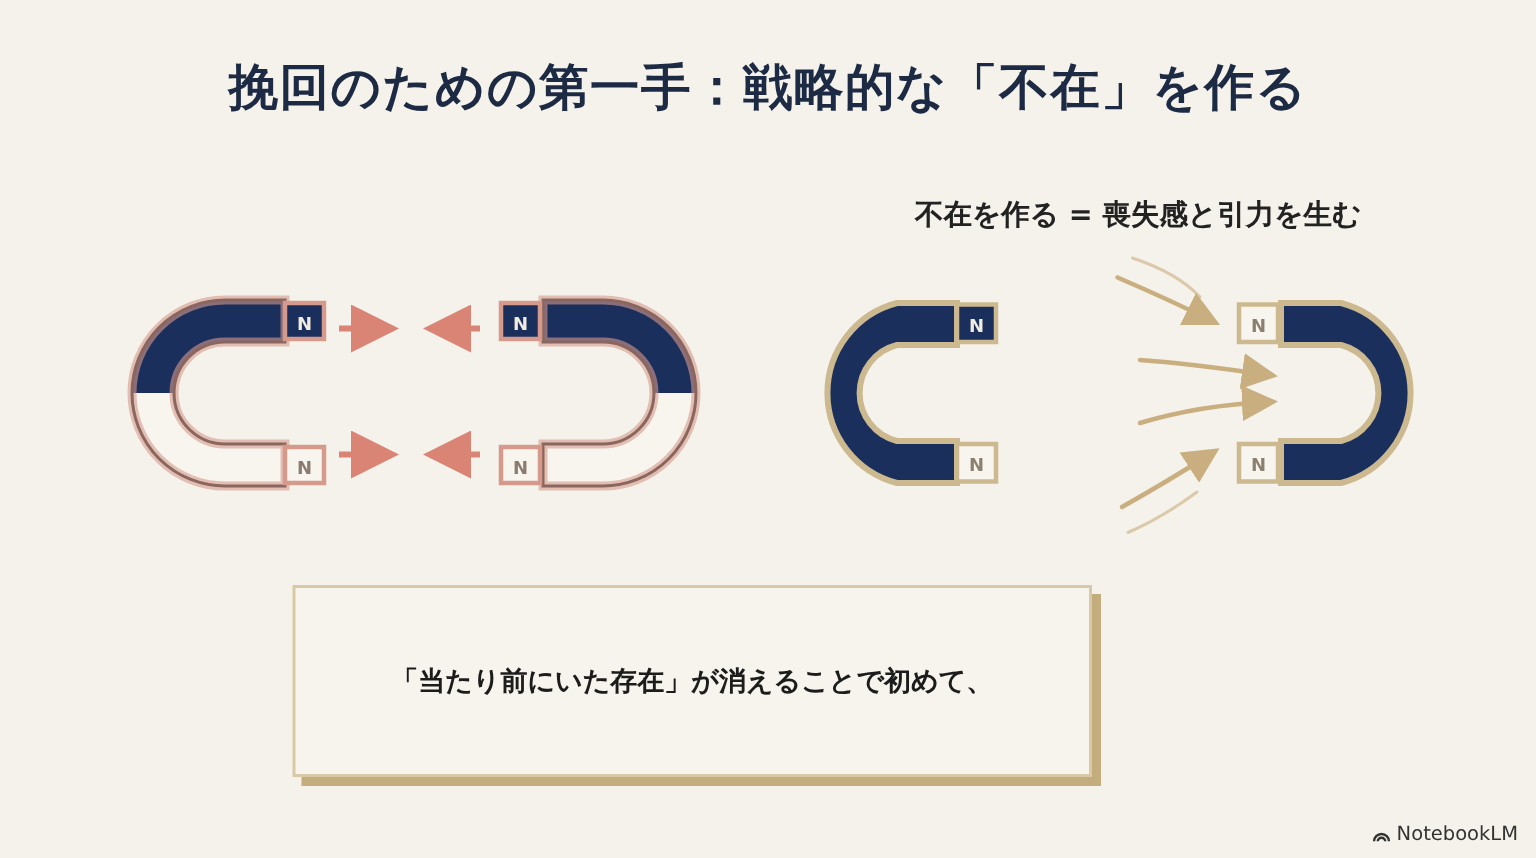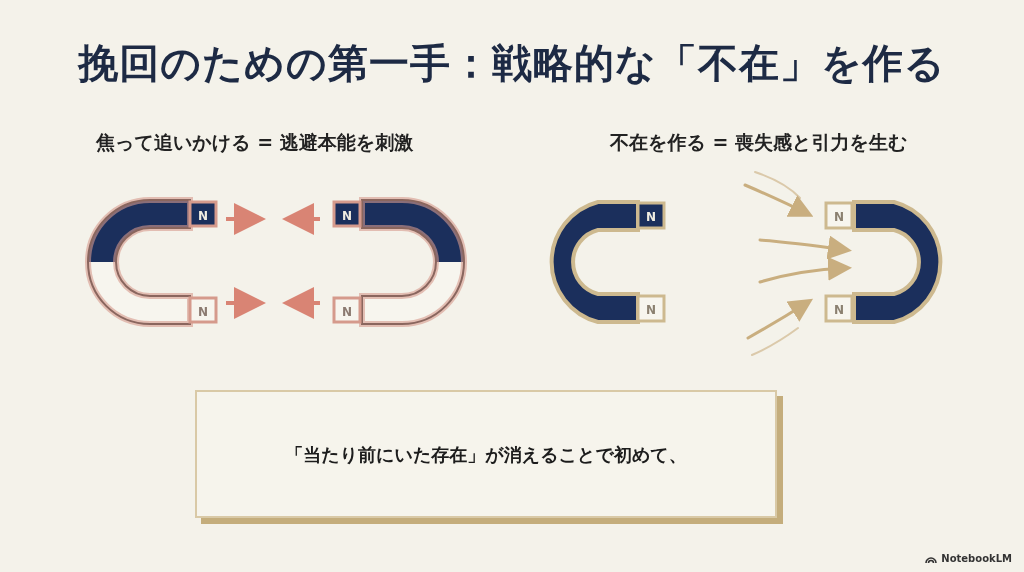--- a/index.html
+++ b/index.html
@@ -5,53 +5,52 @@
     html, body { margin: 0; padding: 0; }
     body {
       width: 1024px; height: 572px; overflow: hidden;
       background: #f4f2ea;
       font-family: "DejaVu Sans", "Liberation Sans", sans-serif;
       position: relative;
     }
     .slide { position: absolute; inset: 0; }
     .title {
       position: absolute; left: 0; right: 0; top: 36px;
-      text-align: center; font-size: 40px; font-weight: bold;
+      text-align: center; font-size: 33px; font-weight: bold;
       color: #1d2a44; letter-spacing: 1px;
     }
     .subhead {
       position: absolute; top: 130px; font-size: 19px; font-weight: bold;
       color: #222; white-space: nowrap;
     }
     .subhead.left { left: 96px; }
     .subhead.right { left: 578px; margin-left: 32px; }
     svg.diagram { position: absolute; left: 0; top: 0; }
     .msgbox {
-      position: absolute; left: 195px; top: 390px; width: 582px; height: 128px;
+      position: absolute; left: 195px; top: 390px; width: 533px; height: 128px;
       background: #f6f4ec; border: 2px solid #d9c9a6;
       box-shadow: 6px 6px 0 #c4ad7c;
       display: flex; flex-direction: row; align-items: center; justify-content: center;
       box-sizing: border-box;
     }
     .msgbox .line {
       font-size: 18px; font-weight: bold; color: #1c1c1c; line-height: 29px;
       white-space: nowrap;
     }
     .brand {
       position: absolute; right: 12px; bottom: 8px; display: flex; align-items: center;
-      gap: 4px; font-size: 10px; font-weight: bold; color: #333;
+      gap: 4px; font-size: 13px; font-weight: normal; color: #333;
     }
   </style>
 </head>
 <body>
 
 <div class="slide">
   <div class="title">挽回のための第一手：戦略的な「不在」を作る</div>
 
-  <div class="subhead left">焦って追いかける = 逃避本能を刺激</div>
   <div class="subhead right">不在を作る = 喪失感と引力を生む</div>
 
   <svg class="diagram" width="1024" height="572" viewBox="0 0 1024 572">
     <defs>
       <marker id="arrSalmon" markerWidth="8" markerHeight="8" refX="6" refY="4" orient="auto">
         <path d="M0,0 L8,4 L0,8 Z" fill="#d98474"></path>
       </marker>
       <marker id="arrGold" markerWidth="8" markerHeight="8" refX="6" refY="4" orient="auto">
         <path d="M0,0 L8,4 L0,8 Z" fill="#c9ae7f"></path>
       </marker>

